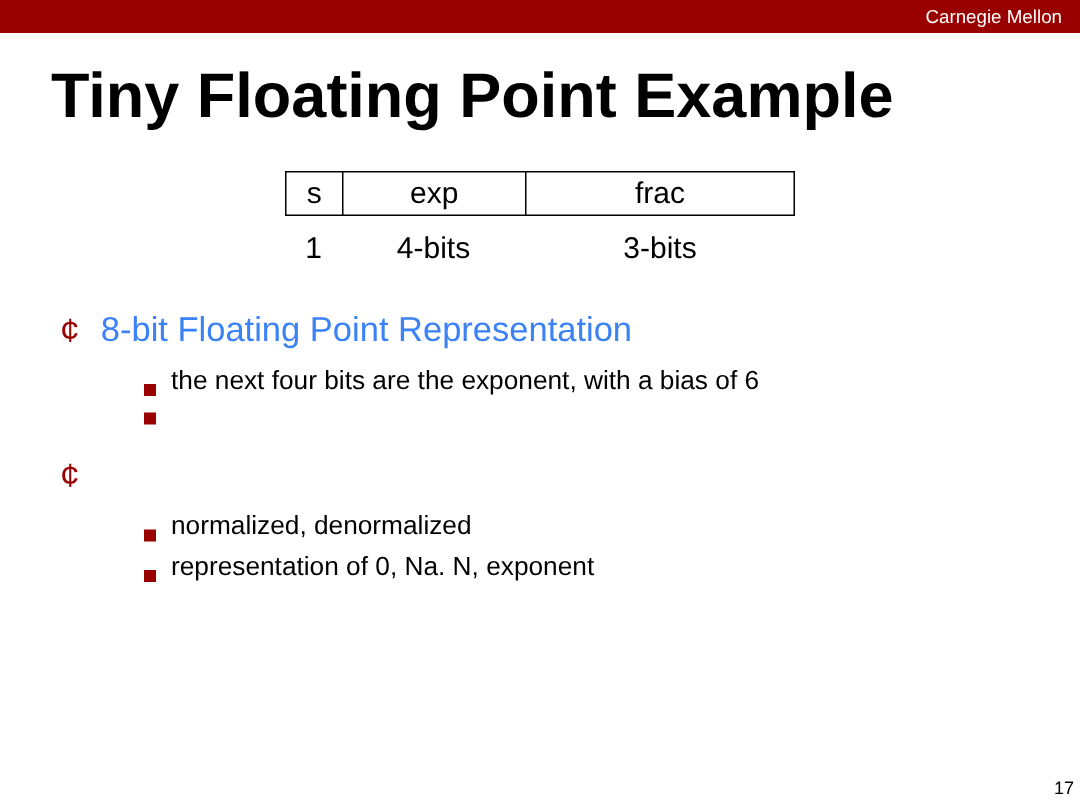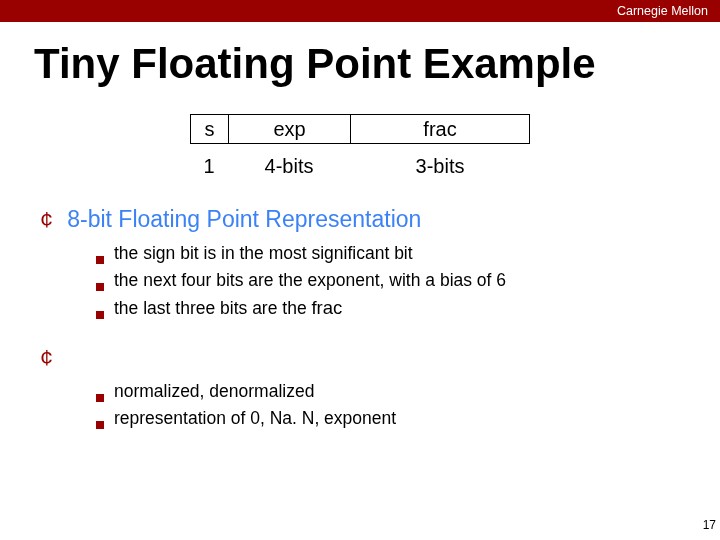--- a/index.html
+++ b/index.html
@@ -58,31 +58,24 @@
     </div>
   </div>
 
   <div class="section">
     <span class="obullet">¢</span>
     <span class="headline">8-bit Floating Point Representation</span>
   </div>
   <div class="subs">
     <div class="sub">
       <span class="sq"></span>
-      <span class="subtext">the sign bit is in the most significant bit</span>
-    </div>
-    <div class="sub">
-      <span class="sq"></span>
       <span class="subtext">the next four bits are the exponent, with a bias of 6</span>
     </div>
     <div class="sub">
       <span class="sq"></span>
-      <span class="subtext">
-        <span>the last three bits are the </span><span class="fracword">frac</span>
-      </span>
     </div>
   </div>
 
   <div class="section" style="margin-top:30px">
     <span class="obullet">¢</span>
   </div>
   <div class="subs">
     <div class="sub">
       <span class="sq"></span>
       <span class="subtext">normalized, denormalized</span>

